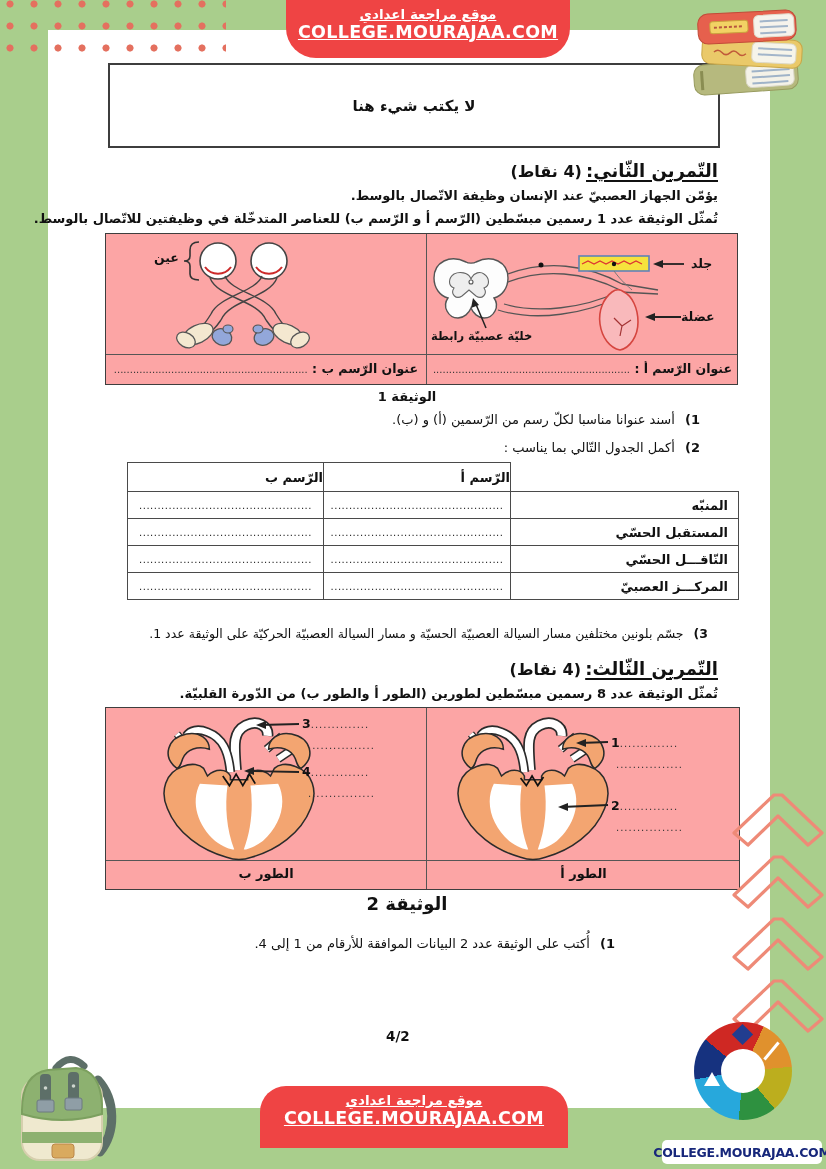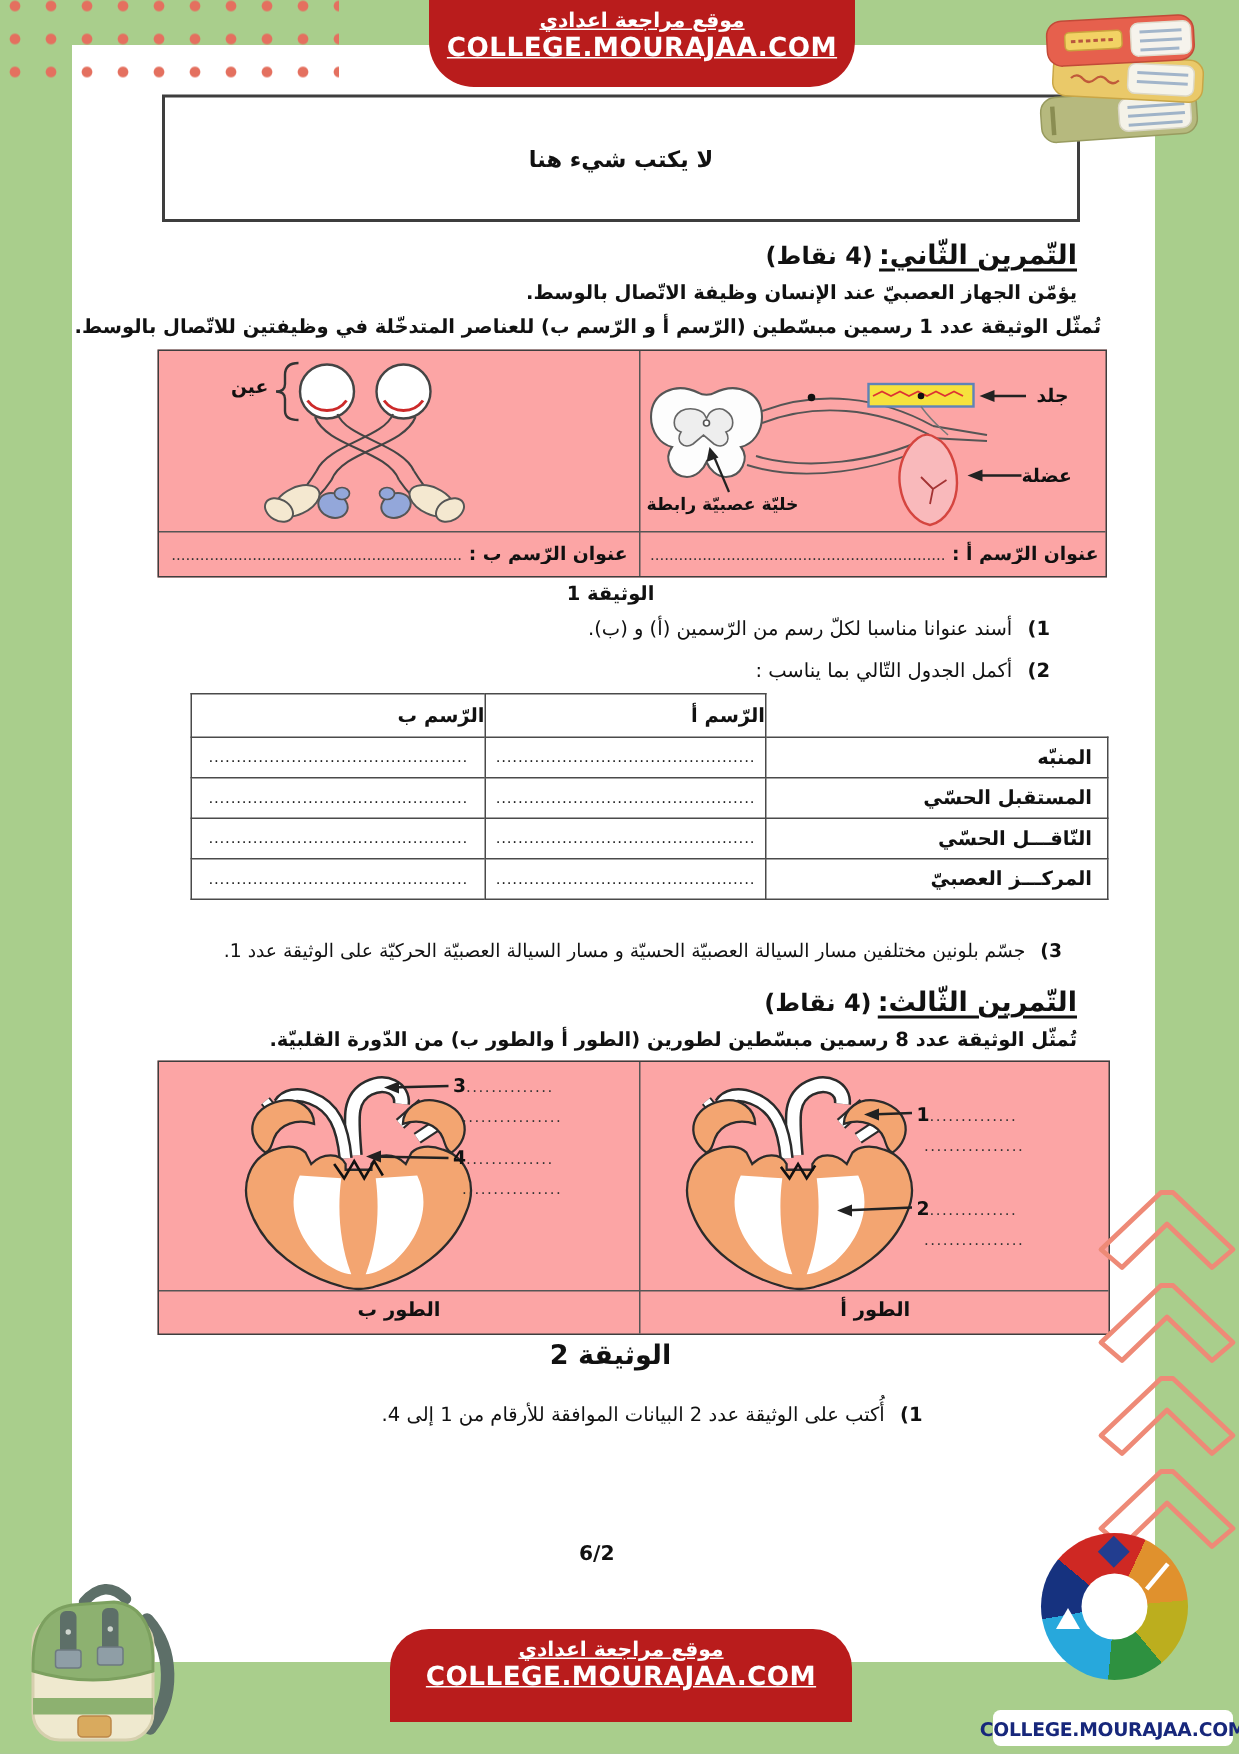--- a/index.html
+++ b/index.html
@@ -11,37 +11,37 @@
 
   
   #page{left:48px;top:30px;width:722px;height:1078px;background:#fff}
 
   
   #dot-grid{left:0;top:0;width:226px;height:62px;z-index:6;
     background-image:radial-gradient(circle,#e4705f 3.2px,rgba(0,0,0,0) 3.9px);
     background-size:24px 22px;background-position:-2px -7px}
 
   
-  .bubble{background:#b91c1c;text-align:center;z-index:5}
+  .bubble{background:#ef4444;text-align:center;z-index:5}
   #header-bubble{left:286px;top:0;width:284px;height:58px;border-radius:0 0 30px 30px}
   #footer-bubble{left:260px;top:1086px;width:308px;height:62px;border-radius:26px 26px 0 0}
   .site-ar{font-size:13.5px;font-weight:bold;color:#fff;text-decoration:underline;padding-top:6px}
   .site-en{font-size:17.5px;font-weight:bold;color:#fff;text-decoration:underline;letter-spacing:.3px}
 
   
   #nowrite{left:108px;top:63px;width:612px;height:85px;border:2px solid #3e3e3e;background:#fff;
     display:flex;align-items:center;justify-content:center;font-size:15px;font-weight:bold}
 
   
   .line{position:absolute;font-size:13px}
   .title-u{font-weight:bold;font-size:18px;text-decoration:underline;text-decoration-thickness:1.5px;text-underline-offset:3px}
   .pts{font-weight:bold;font-size:16px}
   #ex2-title{right:108px;top:160px}
   #ex2-i1{right:108px;top:188px;font-weight:bold}
-  #ex2-i2{right:92px;top:211px;font-weight:bold}
+  #ex2-i2{right:108px;top:211px;font-weight:bold}
   #q1{right:126px;top:412px}
   #q2{right:126px;top:440px}
   #q3{right:118px;top:626px;font-size:12.5px}
   #ex3-title{right:108px;top:658px}
   #ex3-intro{right:108px;top:686px;font-weight:bold}
   #ex3-q1{right:211px;top:936px}
   .qnum{font-weight:bold;padding-left:6px}
 
   
   .figbox{position:absolute;background:#fca5a5;border:1.5px solid #3e3e3e}
@@ -327,21 +327,21 @@
     <div class="figcap" style="left:0;top:158px">الطور ب</div>
     <div class="figcap" style="left:320px;top:158px;width:315px">الطور أ</div>
   </div>
   <div id="doc2" class="abs ar">الوثيقة 2</div>
 
   <div id="ex3-q1" class="line ar">
     <span class="qnum">1)</span>
     <span>أُكتب على الوثيقة عدد 2 البيانات الموافقة للأرقام من 1 إلى 4.</span>
   </div>
 
-  <div id="pagenum" class="abs">6/2</div>
+  <div id="pagenum" class="abs">4/2</div>
 
   <svg class="chevron" style="top:787px" viewBox="0 0 96 60">
     <path d="M4,46 L44,8 L52,8 L92,46 L78,58 L48,29 L18,58 Z" fill="none" stroke="#ee8a77" stroke-width="3.2" stroke-linejoin="round"></path>
     </svg>
   <svg class="chevron" style="top:849px" viewBox="0 0 96 60">
     <path d="M4,46 L44,8 L52,8 L92,46 L78,58 L48,29 L18,58 Z" fill="none" stroke="#ee8a77" stroke-width="3.2" stroke-linejoin="round"></path>
     </svg>
   <svg class="chevron" style="top:911px" viewBox="0 0 96 60">
     <path d="M4,46 L44,8 L52,8 L92,46 L78,58 L48,29 L18,58 Z" fill="none" stroke="#ee8a77" stroke-width="3.2" stroke-linejoin="round"></path>
     </svg>

